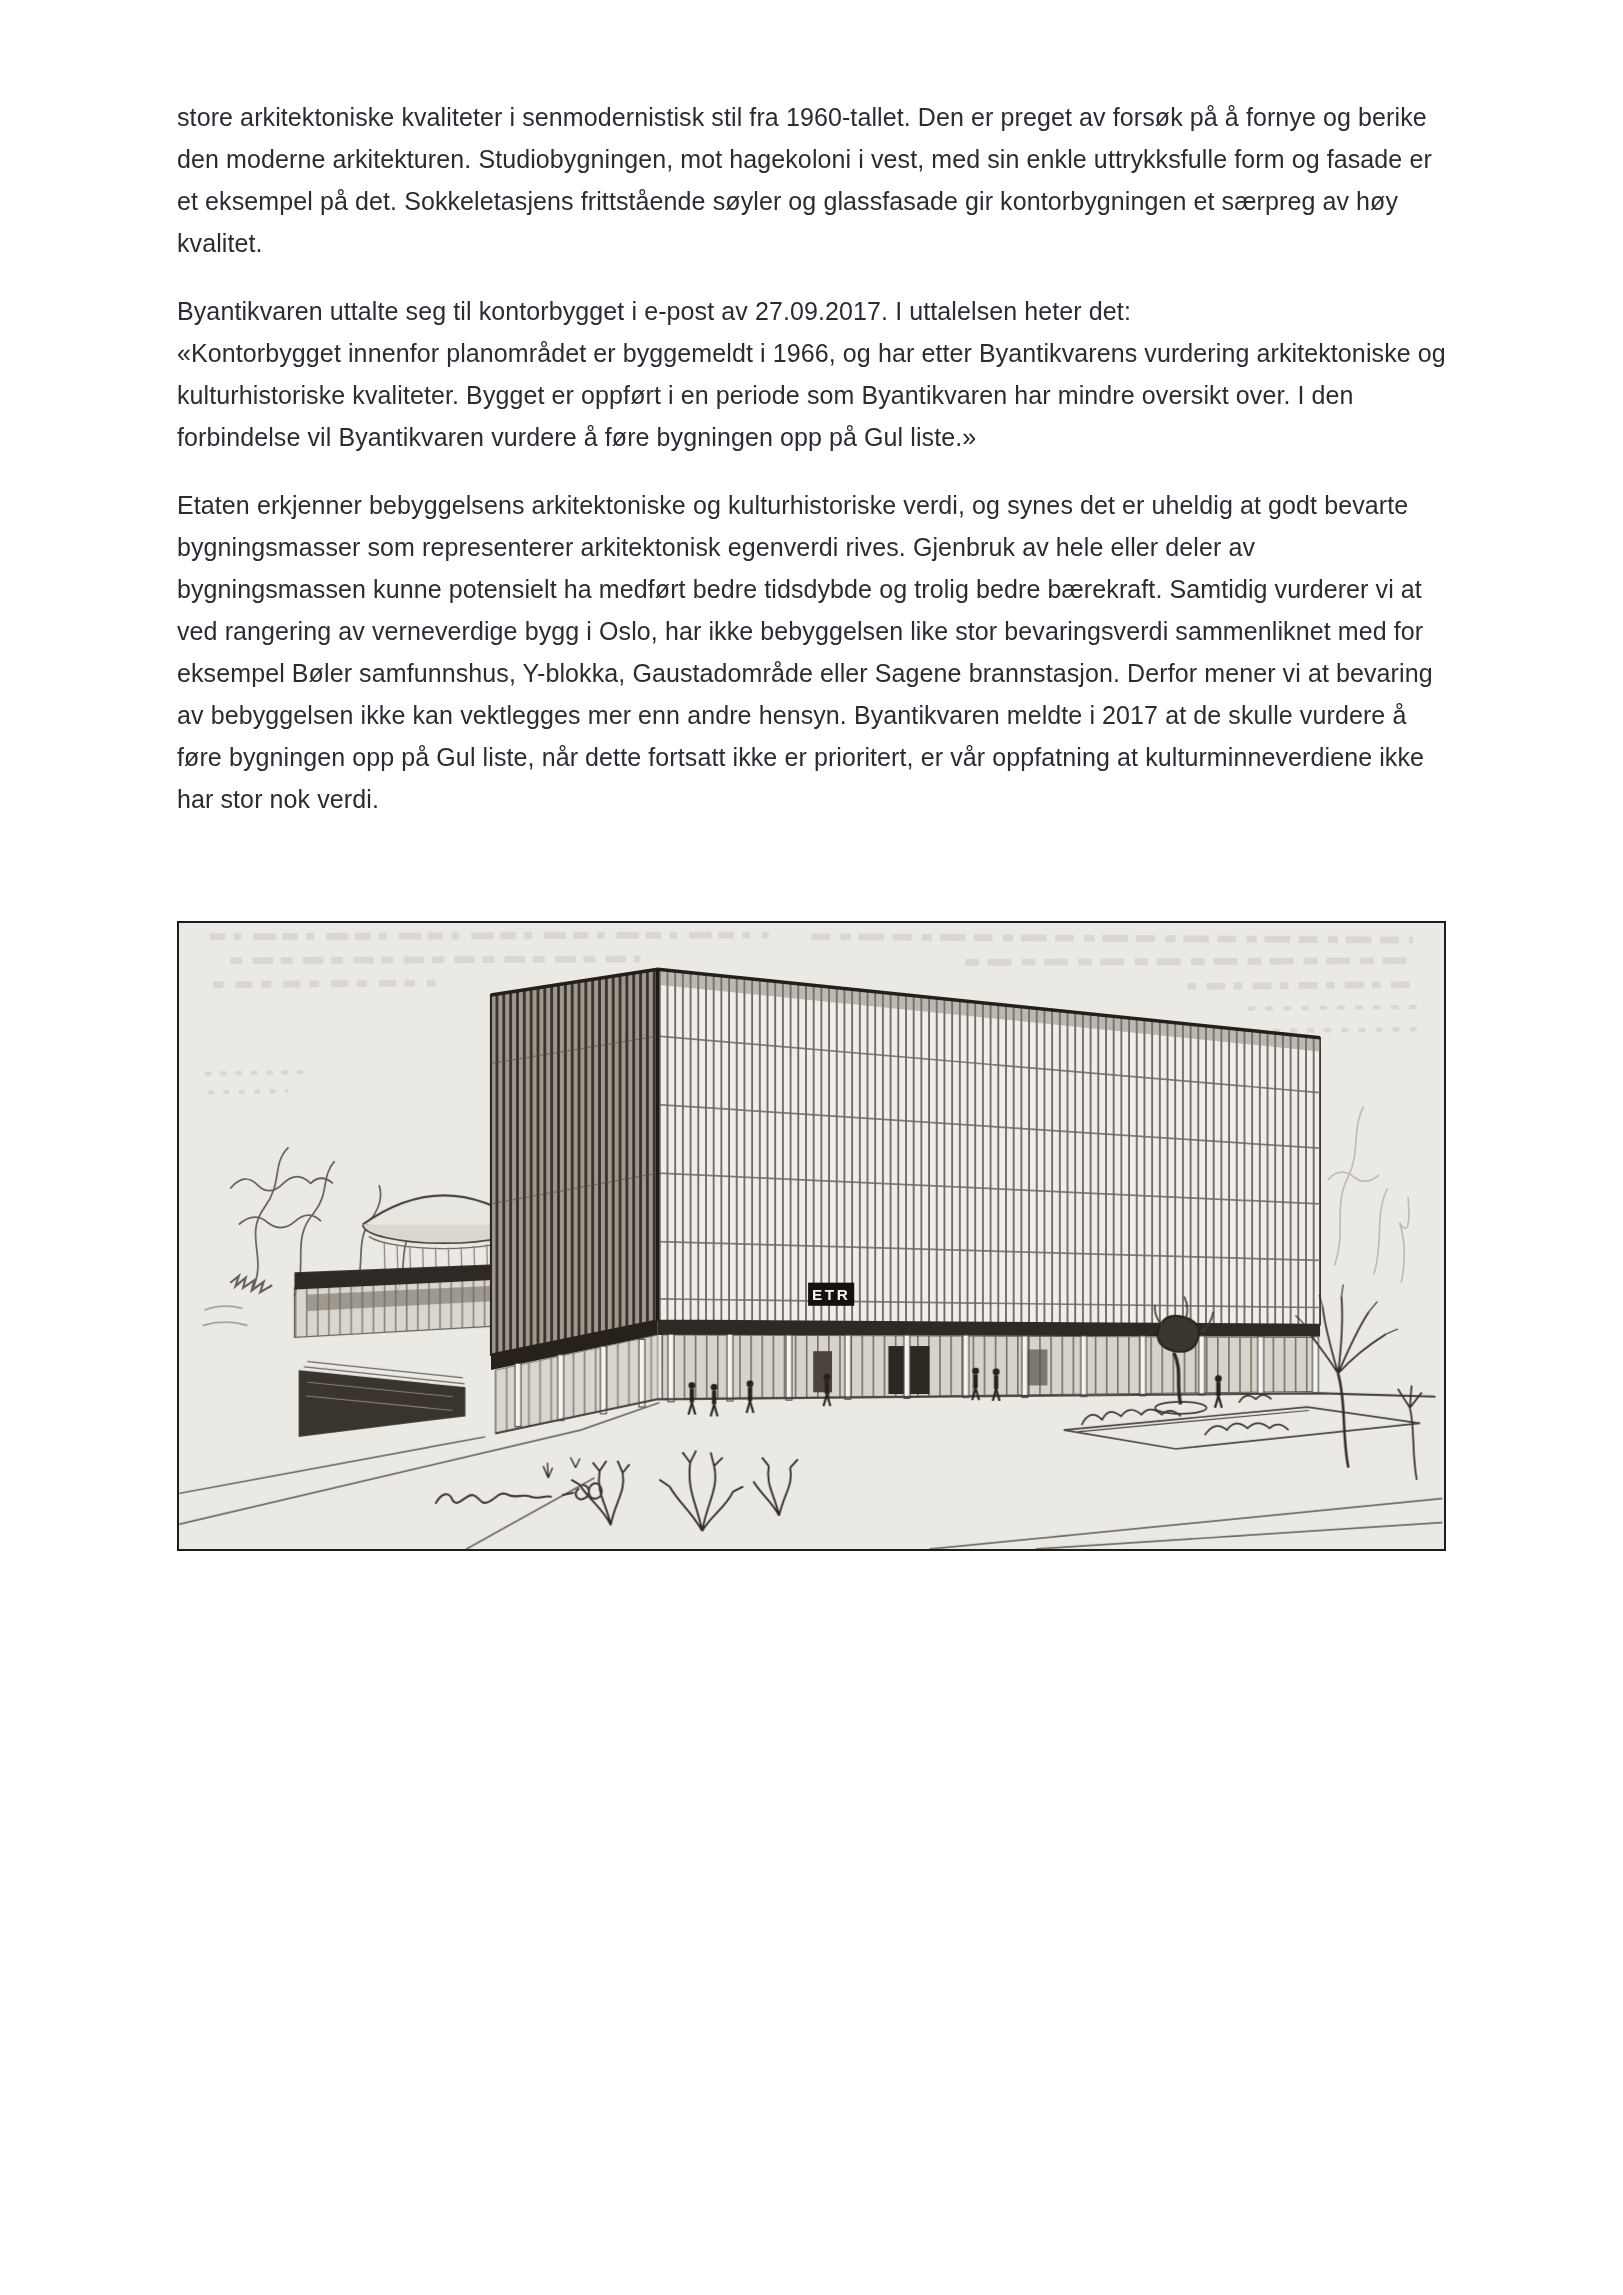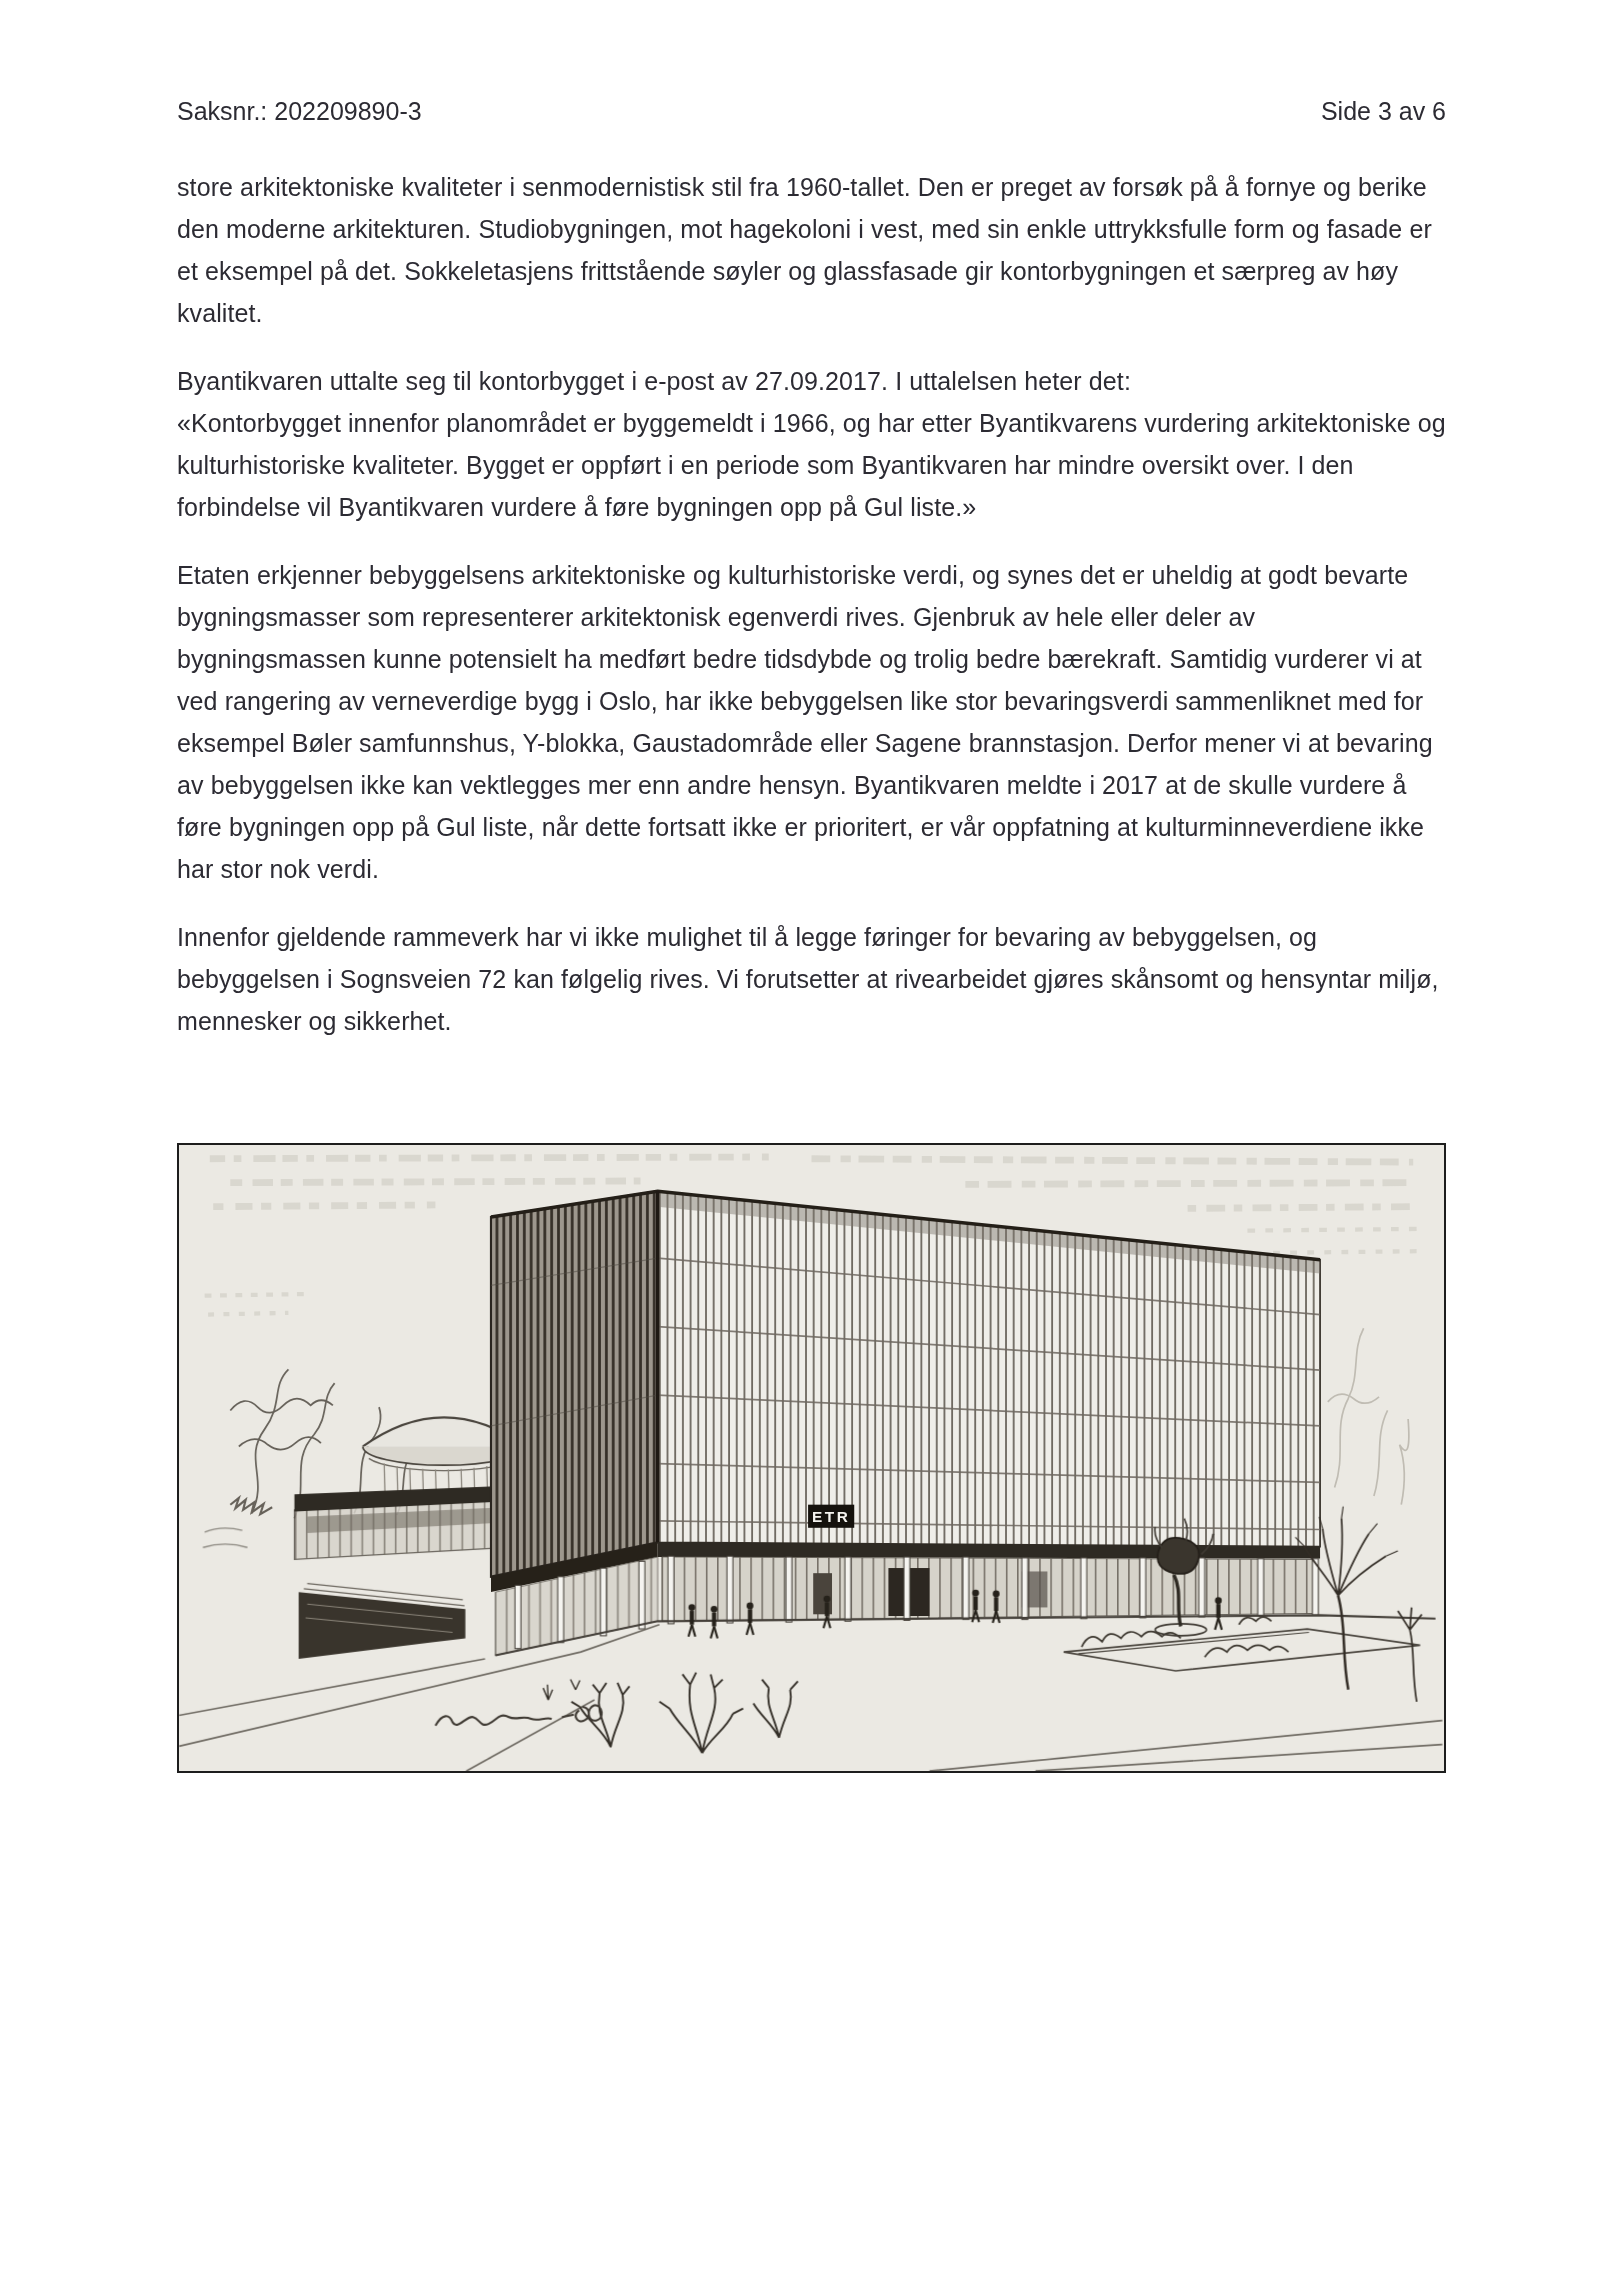--- a/index.html
+++ b/index.html
@@ -48,33 +48,28 @@
     width:100%;
     height:100%;
   }
 </style>
 </head>
 <body>
 
 <div class="page">
   <div class="content">
 
-    <div class="doc-header">
-      <span>Saksnr.: 202209890-3</span>
-      <span>Side 3 av 6</span>
-    </div>
 
     <div class="body-text">
       <p>store arkitektoniske kvaliteter i senmodernistisk stil fra 1960-tallet. Den er preget av forsøk på å fornye og berike den moderne arkitekturen. Studiobygningen, mot hagekoloni i vest, med sin enkle uttrykksfulle form og fasade er et eksempel på det. Sokkeletasjens frittstående søyler og glassfasade gir kontorbygningen et særpreg av høy kvalitet.</p>
       <p>
         <span>Byantikvaren uttalte seg til kontorbygget i e-post av 27.09.2017. I uttalelsen heter det:</span>
         <span class="quote">«Kontorbygget innenfor planområdet er byggemeldt i 1966, og har etter Byantikvarens vurdering arkitektoniske og kulturhistoriske kvaliteter. Bygget er oppført i en periode som Byantikvaren har mindre oversikt over. I den forbindelse vil Byantikvaren vurdere å føre bygningen opp på Gul liste.»</span>
       </p>
       <p>Etaten erkjenner bebyggelsens arkitektoniske og kulturhistoriske verdi, og synes det er uheldig at godt bevarte bygningsmasser som representerer arkitektonisk egenverdi rives. Gjenbruk av hele eller deler av bygningsmassen kunne potensielt ha medført bedre tidsdybde og trolig bedre bærekraft. Samtidig vurderer vi at ved rangering av verneverdige bygg i Oslo, har ikke bebyggelsen like stor bevaringsverdi sammenliknet med for eksempel Bøler samfunnshus, Y-blokka, Gaustadområde eller Sagene brannstasjon. Derfor mener vi at bevaring av bebyggelsen ikke kan vektlegges mer enn andre hensyn. Byantikvaren meldte i 2017 at de skulle vurdere å føre bygningen opp på Gul liste, når dette fortsatt ikke er prioritert, er vår oppfatning at kulturminneverdiene ikke har stor nok verdi.</p>
-      <p>Innenfor gjeldende rammeverk har vi ikke mulighet til å legge føringer for bevaring av bebyggelsen, og bebyggelsen i Sognsveien 72 kan følgelig rives. Vi forutsetter at rivearbeidet gjøres skånsomt og hensyntar miljø, mennesker og sikkerhet.</p>
     </div>
 
     <figure class="illustration">
       <svg viewBox="0 0 1480 731" preserveAspectRatio="none" role="img">
         <defs>
           <pattern id="mullLight" width="9" height="9" patternUnits="userSpaceOnUse">
             <rect width="9" height="9" fill="#efeee9"></rect>
             <rect x="3.6" width="1.9" height="9" fill="#5f5950"></rect>
           </pattern>
           <pattern id="mullDark" width="8" height="8" patternUnits="userSpaceOnUse">

